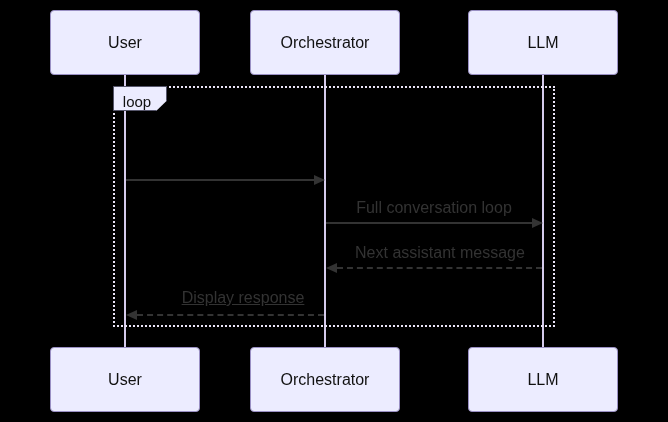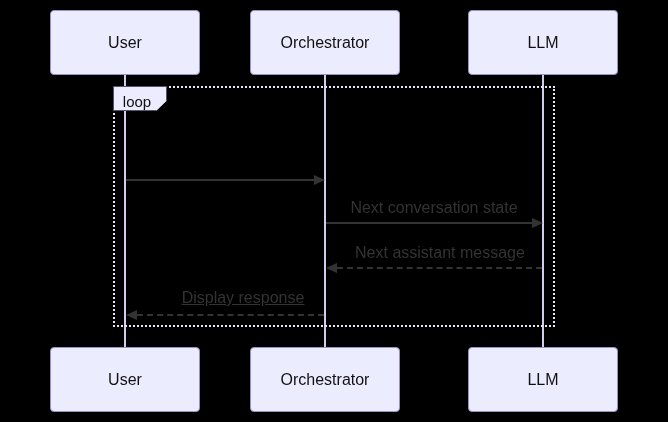--- a/index.html
+++ b/index.html
@@ -99,21 +99,21 @@
   <div class="actor-box" style="left:250px; top:10px;">
     <span>Orchestrator</span>
   </div>
   <div class="actor-box" style="left:468px; top:10px;">
     <span>LLM</span>
   </div>
 
   <div class="msg-line" style="left:126px; top:179px; width:190px;"></div>
   <div class="arrowhead right" style="left:314px; top:175px;"></div>
 
-  <div class="msg-label" style="left:325px; top:199px; width:218px;">Next conversation state</div>
+  <div class="msg-label" style="left:325px; top:199px; width:218px;">Full conversation loop</div>
   <div class="msg-line" style="left:326px; top:222px; width:208px;"></div>
   <div class="arrowhead right" style="left:532px; top:218px;"></div>
 
   <div class="msg-label" style="left:325px; top:244px; width:230px;">Next assistant message</div>
   <div class="msg-line dashed" style="left:337px; top:267px; width:205px;"></div>
   <div class="arrowhead left" style="left:326px; top:263px;"></div>
 
   <div class="msg-label" style="left:125px; top:289px; width:236px;text-decoration:underline;">Display response</div>
   <div class="msg-line dashed" style="left:137px; top:314px; width:187px;"></div>
   <div class="arrowhead left" style="left:126px; top:310px;"></div>

